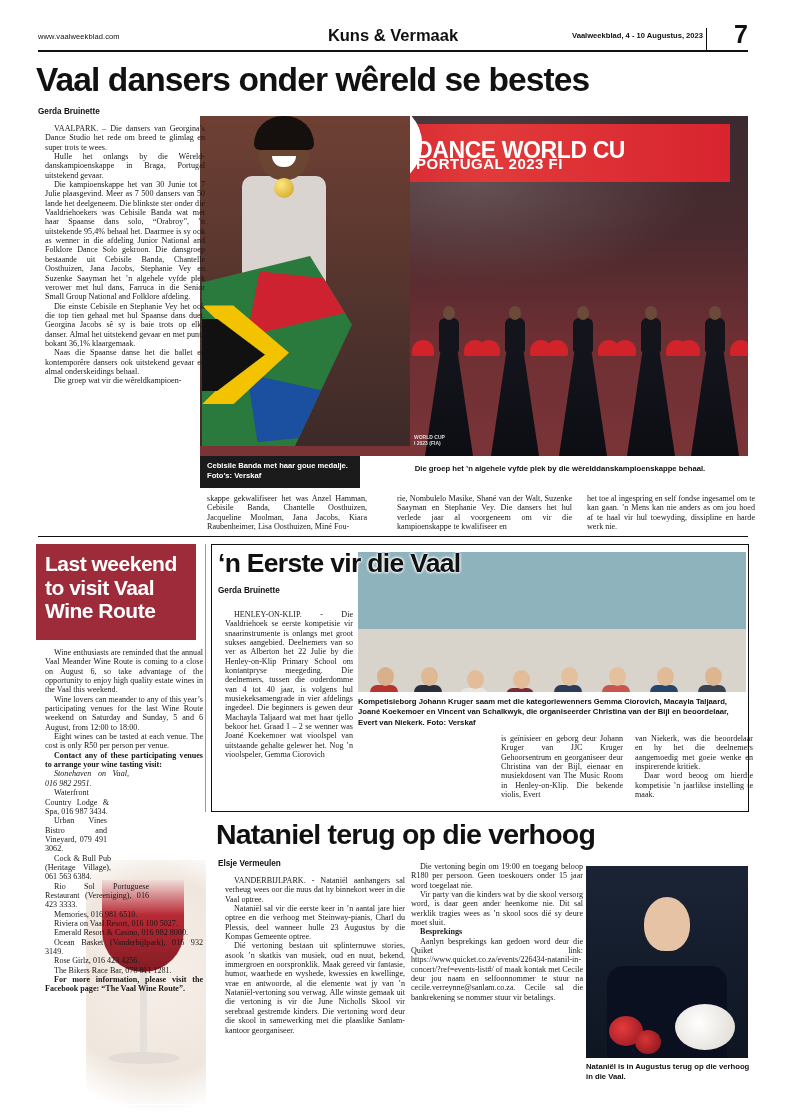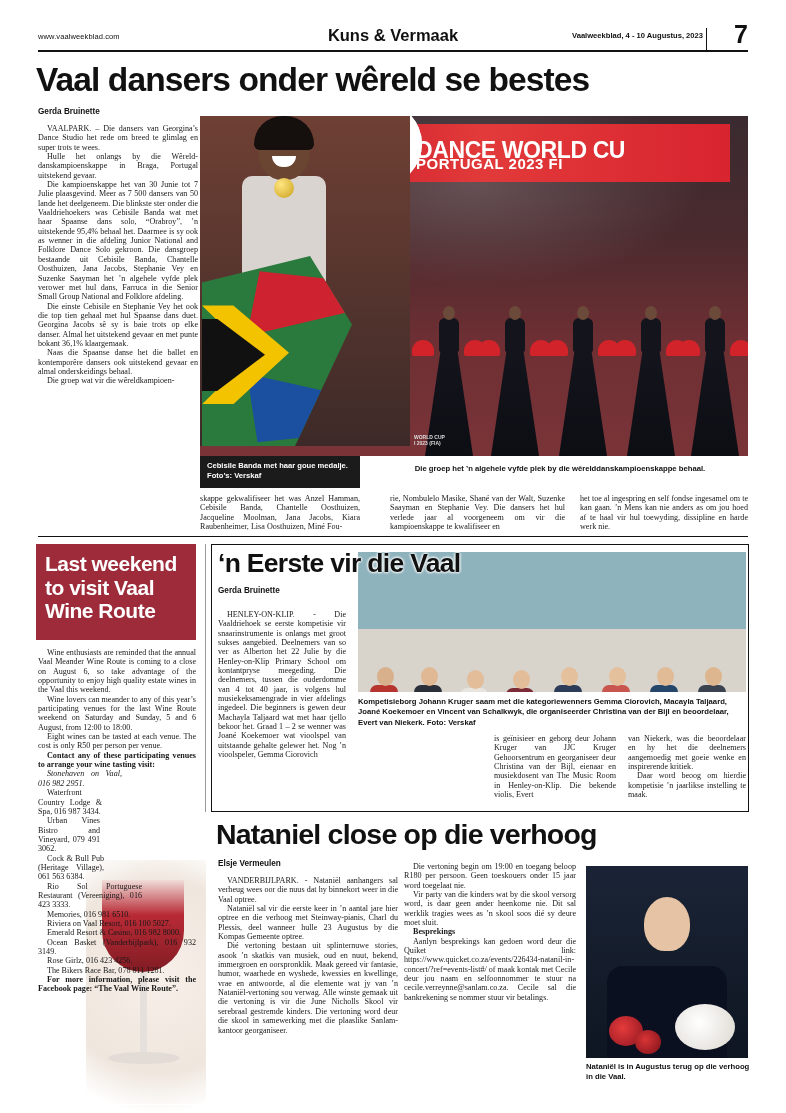--- a/index.html
+++ b/index.html
@@ -13,21 +13,21 @@
   .mh-date{position:absolute;right:45px;top:5px;font-family:"Liberation Sans",sans-serif;font-weight:bold;font-size:7.6px;color:#111;}
   .mh-pageno{position:absolute;right:0;top:-6px;font-family:"Liberation Sans",sans-serif;font-weight:bold;font-size:25px;color:#111;}
   .mh-rule{position:absolute;left:38px;top:50px;width:710px;height:1.6px;background:#111;}
   .mh-vrule{position:absolute;right:40px;top:28px;width:1.2px;height:22px;background:#111;}
 
   
   .hl-main{position:absolute;left:36px;top:52px;width:714px;font-family:"Liberation Sans",sans-serif;font-weight:bold;font-size:33.5px;letter-spacing:-.9px;color:#111;line-height:1.05;margin-top:10px;}
   .byline{font-family:"Liberation Sans",sans-serif;font-weight:bold;font-size:8.2px;color:#111;}
 
   
-  .bodytext{font-family:"Liberation Serif",serif;font-size:8.1px;line-height:9.35px;color:#181818;text-align:justify;}
+  .bodytext{font-family:"Liberation Serif",serif;font-size:8.1px;line-height:9.35px;color:#181818;text-align:justify;margin-left:7px;}
   .bodytext p{margin:0;text-indent:9px;}
   .bodytext p.noind{text-indent:0;}
 
   
   .photo{position:absolute;overflow:hidden;background:#2b2b33;}
   .capbar{position:absolute;background:#1b1b1b;color:#fff;font-family:"Liberation Sans",sans-serif;font-weight:bold;font-size:7.6px;line-height:10px;padding:5px 7px;box-sizing:border-box;}
   .capline{font-family:"Liberation Sans",sans-serif;font-weight:bold;font-size:7.7px;line-height:10.2px;color:#111;}
 
   
   .winebox{position:absolute;left:36px;top:544px;width:160px;height:96px;background:#9e2b3a;}
@@ -280,21 +280,21 @@
     <p>HENLEY-ON-KLIP. - Die Vaaldriehoek se eerste kompetisie vir snaarinstrumente is onlangs met groot sukses aangebied. Deelnemers van so ver as Alberton het 22 Julie by die Henley-on-Klip Primary School om kontantpryse meegeding. Die deelnemers, tussen die ouderdomme van 4 tot 40 jaar, is volgens hul musiekeksamengrade in vier afdelings ingedeel. Die beginners is gewen deur Machayla Taljaard wat met haar tjello bekoor het. Graad 1 – 2 se wenner was Joané Koekemoer wat vioolspel van uitstaande gehalte gelewer het. Nog ’n vioolspeler, Gemma Ciorovich</p>
   </div>
   <div class="col bodytext" style="left:494px;top:734px;width:122px;">
     <p class="noind">is geïnisieer en geborg deur Johann Kruger van JJC Kruger Gehoorsentrum en georganiseer deur Christina van der Bijl, eienaar en musiekdosent van The Music Room in Henley-on-Klip. Die bekende violis, Evert</p>
   </div>
   <div class="col bodytext" style="left:628px;top:734px;width:118px;">
     <p class="noind">van Niekerk, was die beoordelaar en hy het die deelnemers aangemoedig met goeie wenke en inspirerende kritiek.</p>
     <p>Daar word beoog om hierdie kompetisie ’n jaarlikse instelling te maak.</p>
   </div>
 
-  <div style="position:absolute;left:216px;top:818px;width:534px;font-family:'Liberation Sans',sans-serif;font-weight:bold;font-size:28.5px;letter-spacing:-.8px;color:#111;">Nataniel close op die verhoog</div>
+  <div style="position:absolute;left:216px;top:818px;width:534px;font-family:'Liberation Sans',sans-serif;font-weight:bold;font-size:28.5px;letter-spacing:-.8px;color:#111;">Nataniel terug op die verhoog</div>
 
   <div class="byline" style="position:absolute;left:218px;top:859px;">Elsje Vermeulen</div>
 
   <div class="col bodytext" style="left:218px;top:876px;width:180px;">
     <p>VANDERBIJLPARK. - Nataniël aanhangers sal verheug wees oor die nuus dat hy binnekort weer in die Vaal optree.</p>
     <p>Nataniël sal vir die eerste keer in ’n aantal jare hier optree en die verhoog met Steinway-pianis, Charl du Plessis, deel wanneer hulle 23 Augustus by die Kompas Gemeente optree.</p>
     <p>Dié vertoning bestaan uit splinternuwe stories, asook ’n skatkis van musiek, oud en nuut, bekend, immergroen en oorspronklik. Maak gereed vir fantasie, humor, waarhede en wyshede, kwessies en kwellinge, vrae en antwoorde, al die elemente wat jy van ’n Nataniël-vertoning sou verwag. Alle winste gemaak uit die vertoning is vir die June Nicholls Skool vir serebraal gestremde kinders. Die vertoning word deur die skool in samewerking met die plaaslike Sanlam-kantoor georganiseer.</p>
   </div>
 
   <div class="col bodytext" style="left:404px;top:862px;width:172px;">

